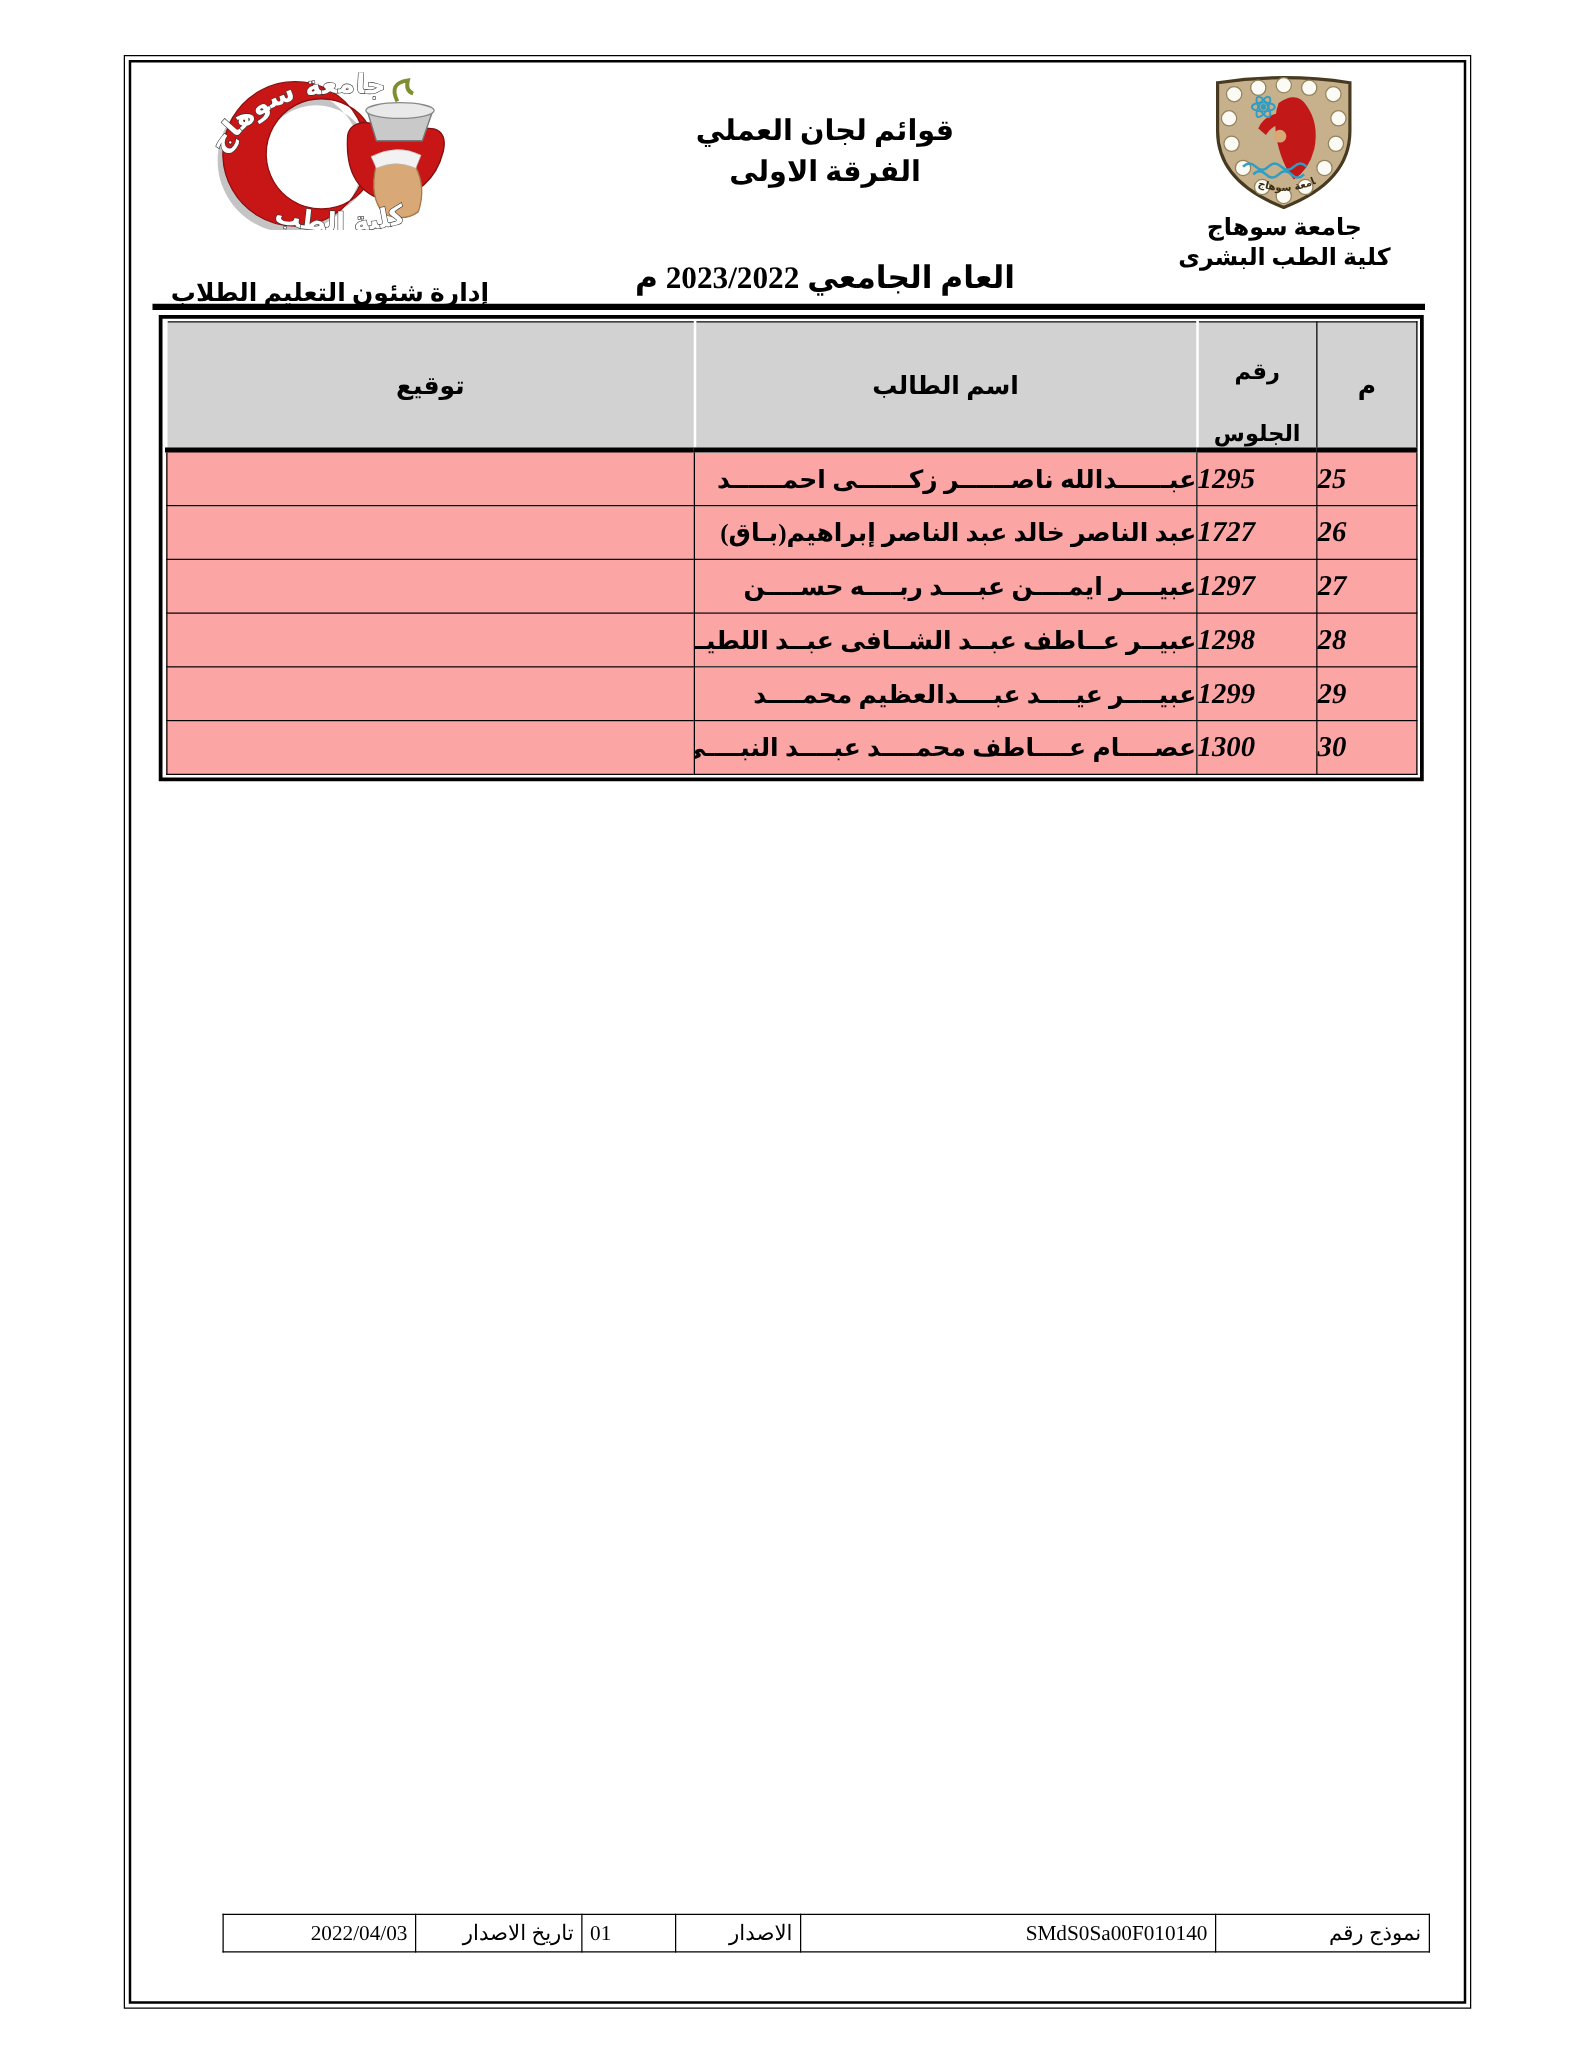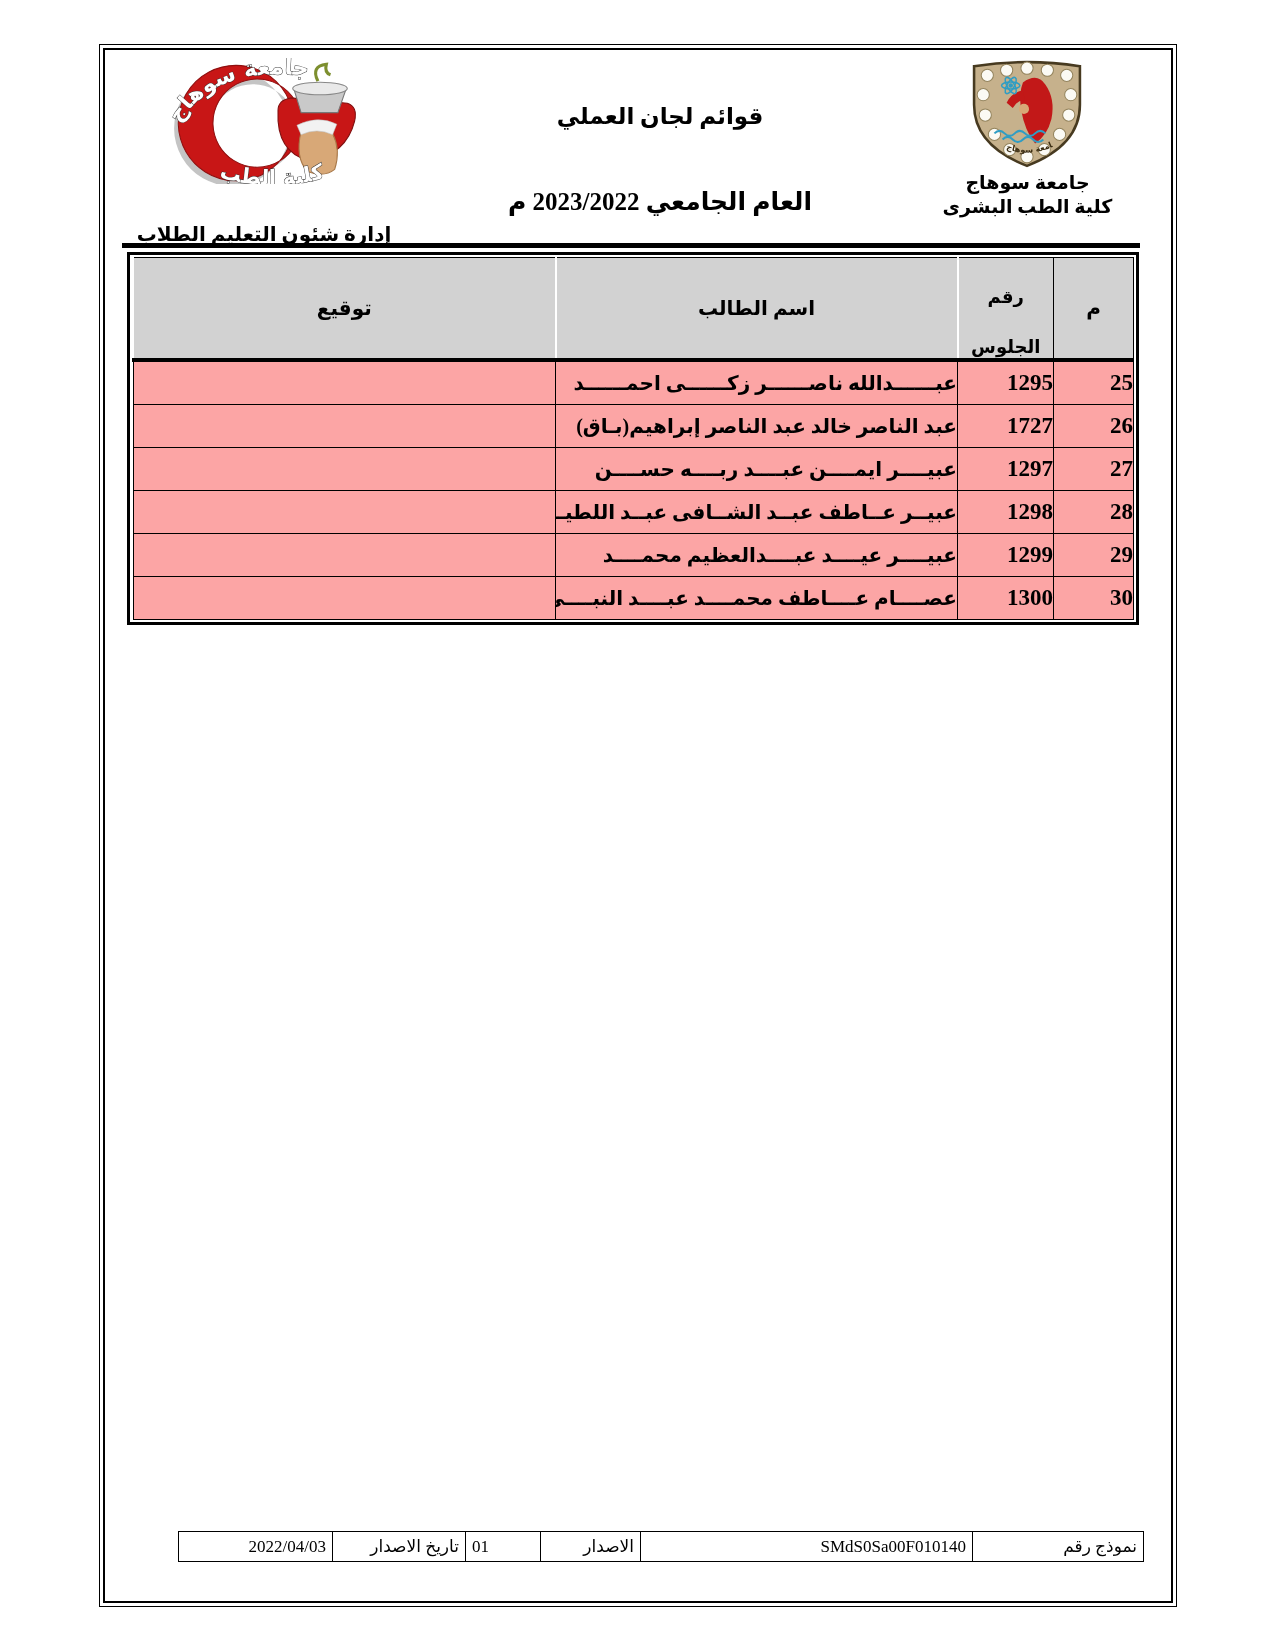--- a/index.html
+++ b/index.html
@@ -16,21 +16,21 @@
     position:absolute; left:3px; top:3px; right:3px; bottom:3px;
     border:2px solid #000;
   }
   
   .logo-left { position:absolute; left:152px; top:58px; width:210px; height:126px; }
   .dept-label {
     position:absolute; left:136px; top:186px; width:256px; text-align:center;
     direction:rtl; font-weight:bold; font-size:20px; color:#000;margin-top:36px;
   }
   .title-block {
-    position:absolute; left:450px; top:100px; width:420px; text-align:center;
+    position:absolute; left:450px; top:88px; width:420px; text-align:center;
     direction:rtl; font-weight:bold; color:#000;
   }
   .title-l1, .title-l2 { font-size:23px; line-height:33px; }
   .title-l3 { font-size:25px; line-height:42px;margin-top:48px; }
   .logo-right { position:absolute; left:965px; top:56px; width:124px; height:114px; }
   .right-org {
     position:absolute; left:925px; top:171px; width:205px; text-align:center;
     direction:rtl; font-weight:bold; font-size:19px; line-height:24px; color:#000;
   }
   
@@ -53,22 +53,23 @@
   table.main th .two-line { line-height:22px; font-size:18px;margin-top:28px; }
   table.main td {
     border:1px solid #000; height:42px; vertical-align:middle;
     background:#fca5a5; padding:0; color:#000;
   }
   td.name-cell {
     font-size:20px; font-weight:bold; text-align:right; padding:0 8px;
     white-space:nowrap; overflow:hidden;
   }
   td.seat-cell, td.index-cell {
-    text-align:right; font-size:23px; font-weight:bold;
+    text-align:left; font-size:23px; font-weight:bold;
     font-family:"Liberation Serif",serif;
+    font-style:italic;
   }
   
   table.footer {
     position:absolute; left:178px; top:1531px; width:966px; direction:rtl;
     border-collapse:collapse; table-layout:fixed;
   }
   table.footer td {
     border:1.5px solid #000; height:29px; vertical-align:middle;
     font-weight:normal; font-size:17px; color:#000; padding:0 6px;
     text-align:right; white-space:nowrap;
@@ -102,20 +103,21 @@
     </text>
     <text font-size="20" font-weight="bold" fill="#ffffff" stroke="#333333" stroke-width="0.9" style="paint-order:stroke" font-family="DejaVu Sans, sans-serif">
       <textPath href="#lc-bot" startOffset="6">كلية الطب</textPath>
     </text>
   </svg>
 
   <div class="dept-label">إدارة شئون التعليم الطلاب</div>
 
   <div class="title-block">
     <div class="title-l1">قوائم لجان العملي</div>
+    <div class="title-l2">الفرقة الاولى</div>
     <div class="title-l3">العام الجامعي 2023/2022 م</div>
   </div>
 
   <svg class="logo-right" viewBox="0 0 120 112">
     <defs>
       <path id="rl-bot" d="M32,88 Q60,102 88,88" fill="none"></path>
     </defs>
     <path d="M8,10 Q60,2 112,10 L112,48 Q112,88 60,108 Q8,88 8,48 Z" fill="#c6b18c" stroke="#473a20" stroke-width="2.5"></path>
     <g fill="#fbfaf4" stroke="#93835c" stroke-width="1">
       <circle cx="21" cy="19" r="6"></circle>

